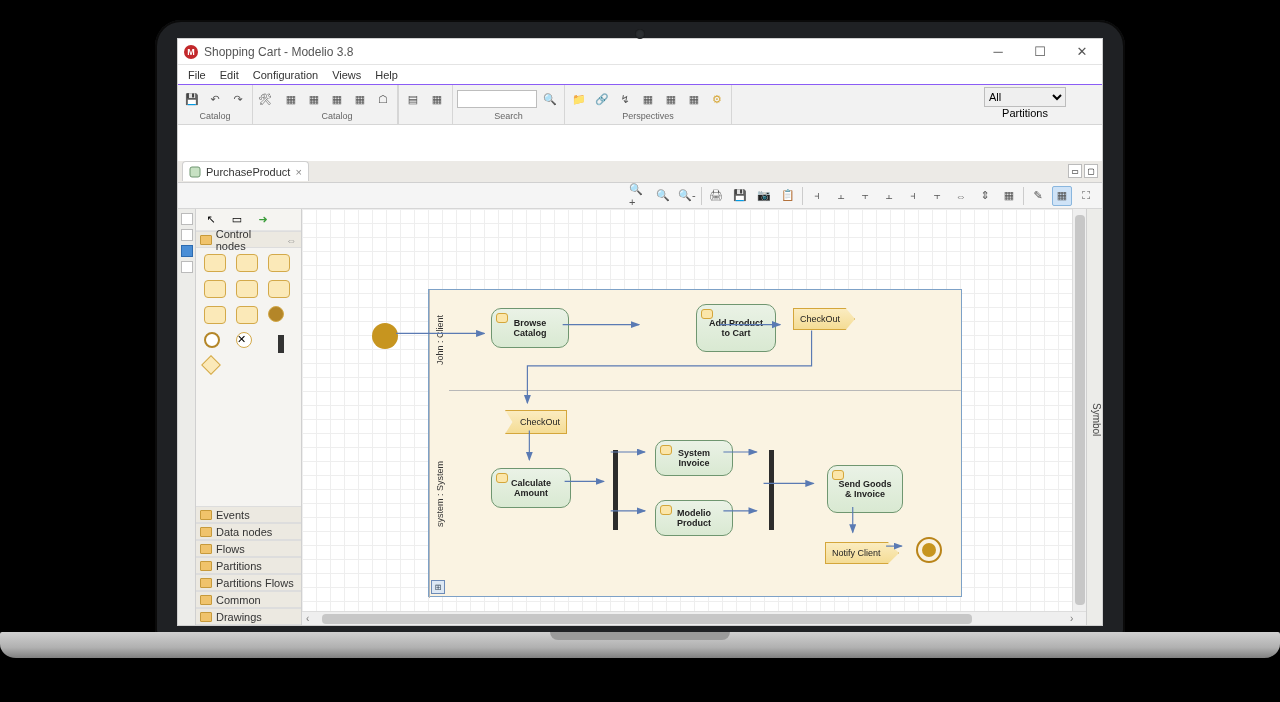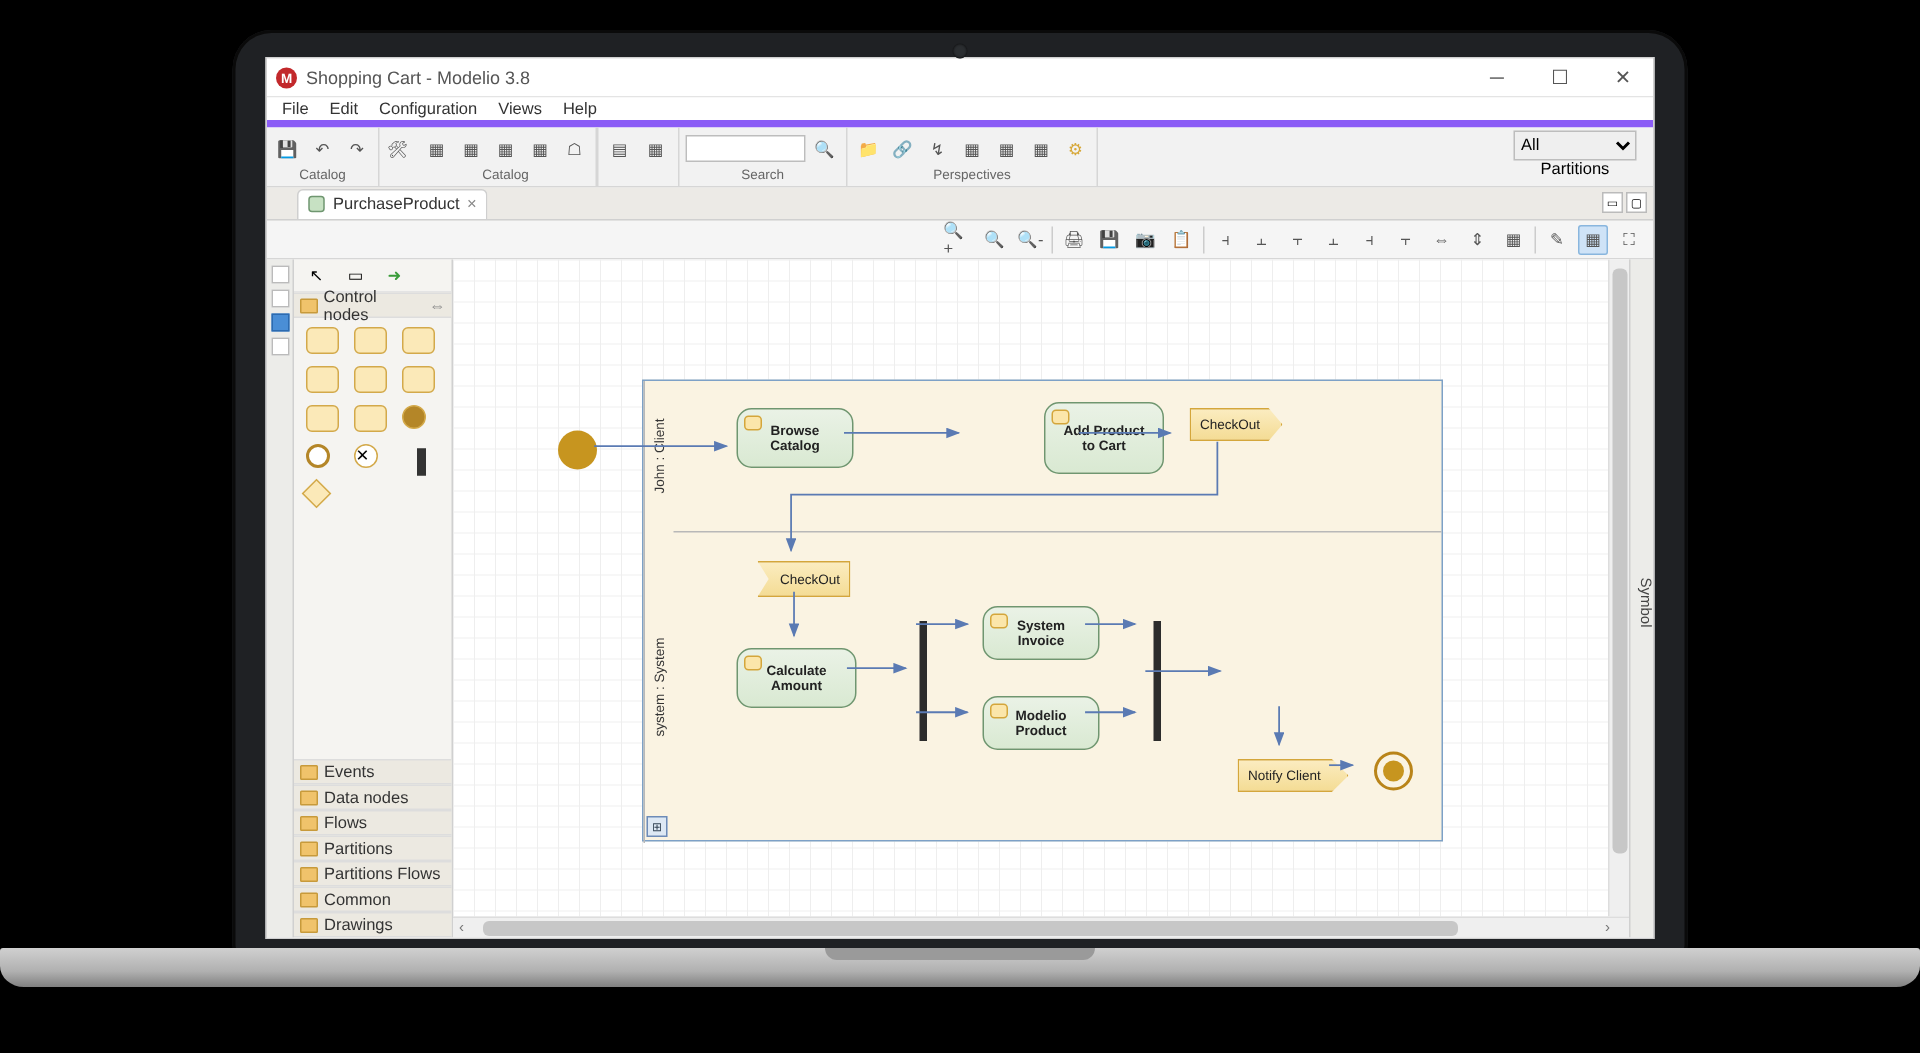--- a/index.html
+++ b/index.html
@@ -15,36 +15,36 @@
 .screen { width: 100%; height: 100%; background: #fff; border: 1px solid #d0d0d0; display: flex; flex-direction: column; overflow: hidden; }
 
 
 .titlebar { height: 26px; background: #fff; display: flex; align-items: center; padding: 0 6px; border-bottom: 1px solid #e4e4e4; }
 .titlebar .app-icon { width: 14px; height: 14px; border-radius: 50%; background: #c2282b; display: inline-flex; align-items: center; justify-content: center; color: #fff; font-size: 9px; font-weight: bold; margin-right: 6px; }
 .titlebar .title { color: #555; font-size: 12px; }
 .winctrls { margin-left: auto; display: flex; gap: 14px; }
 .winctrls div { width: 28px; height: 18px; display: flex; align-items: center; justify-content: center; color: #555; font-size: 13px; cursor: default; }
 
 
-.menubar { height: 20px; background: #fff; display: flex; align-items: center; padding: 0 4px; gap: 2px; border-bottom: 5px solid #8b5cf6; }
+.menubar { height: 20px; background: #fff; display: flex; align-items: center; padding: 0 4px; gap: 2px; border-bottom: 1px solid #8b5cf6; }
 .menubar span { padding: 2px 6px; color: #333; cursor: default; }
 
 
 .toolbar { height: 40px; background: #f2f2f2; border-bottom: 1px solid #d6d6d6; display: flex; align-items: stretch; }
 .tgroup { display: flex; flex-direction: column; align-items: center; border-right: 1px solid #d6d6d6; padding: 2px 4px 0 4px; }
 .tgroup .icons { display: flex; gap: 3px; align-items: center; height: 24px; }
 .tgroup .label { font-size: 9px; color: #666; }
 .ticon { width: 20px; height: 20px; display: flex; align-items: center; justify-content: center; color: #555; cursor: pointer; }
 .ticon.grid { width: 22px; }
 .searchbox { width: 80px; height: 18px; border: 1px solid #bdbdbd; background: #fff; font-size: 10px; padding: 0 3px; }
-.wbselect { position: absolute; right: 7px; display: flex; flex-direction: column; align-items: center; padding: 2px 4px 0 4px; }
+.wbselect { position: absolute; right: 32px; display: flex; flex-direction: column; align-items: center; padding: 2px 4px 0 4px; }
 .wbselect select { width: 82px; height: 20px; font-size: 11px; border: 1px solid #bdbdbd; }
 
 
-.tabrow { height: 22px; background: #eceae6; border-bottom: 1px solid #d0d0d0; display: flex; align-items: center; padding-left: 20px; position: relative; }
+.tabrow { height: 22px; background: #eceae6; border-bottom: 1px solid #d0d0d0; display: flex; padding-left: 4px; position: relative; margin-top: 36px; }
 .tab { height: 20px; background: #fff; border: 1px solid #cfcfcf; border-bottom: none; border-radius: 4px 4px 0 0; display: flex; align-items: center; gap: 5px; padding: 0 6px; font-size: 11px; color: #333; }
 .tab svg { width: 12px; height: 12px; }
 .tab .close { color: #888; font-size: 11px; cursor: pointer; }
 .tabrow .mini { position: absolute; right: 4px; top: 3px; display: flex; gap: 2px; }
 .tabrow .mini div { width: 14px; height: 14px; border: 1px solid #bbb; background: #fff; font-size: 8px; display: flex; align-items: center; justify-content: center; }
 
 
 .diagbar { height: 26px; background: #f5f5f5; border-bottom: 1px solid #d6d6d6; display: flex; align-items: center; justify-content: flex-end; padding: 0 6px; gap: 4px; }
 .dticon { width: 20px; height: 20px; display: flex; align-items: center; justify-content: center; color: #555; cursor: pointer; border-radius: 2px; }
 .dticon.sel { background: #cfe3f7; border: 1px solid #89b6de; }
@@ -332,20 +332,24 @@
             <div class="fork" style="left:184px; top:160px; height:80px;"></div>
             <div class="activity" style="left:226px; top:150px; width:78px; height:36px;">
               <div class="sub"></div>
               <span>System Invoice</span>
             </div>
             <div class="activity" style="left:226px; top:210px; width:78px; height:36px;">
               <div class="sub"></div>
               <span>Modelio Product</span>
             </div>
             <div class="fork" style="left:340px; top:160px; height:80px;"></div>
+            <div class="activity" style="left:398px; top:175px; width:76px; height:48px;">
+              <div class="sub"></div>
+              <span>Send Goods &amp; Invoice</span>
+            </div>
             <div class="signal-send" style="left:396px; top:252px; width:74px; height:22px;">
               <span>Notify Client</span>
             </div>
           </div>
 
           <div class="final" style="left:614px; top:328px;"></div>
 
           <svg class="flows" viewBox="0 0 800 440">
             <defs>
                 <marker id="ah" markerWidth="8" markerHeight="8" refX="7" refY="3" orient="auto">

